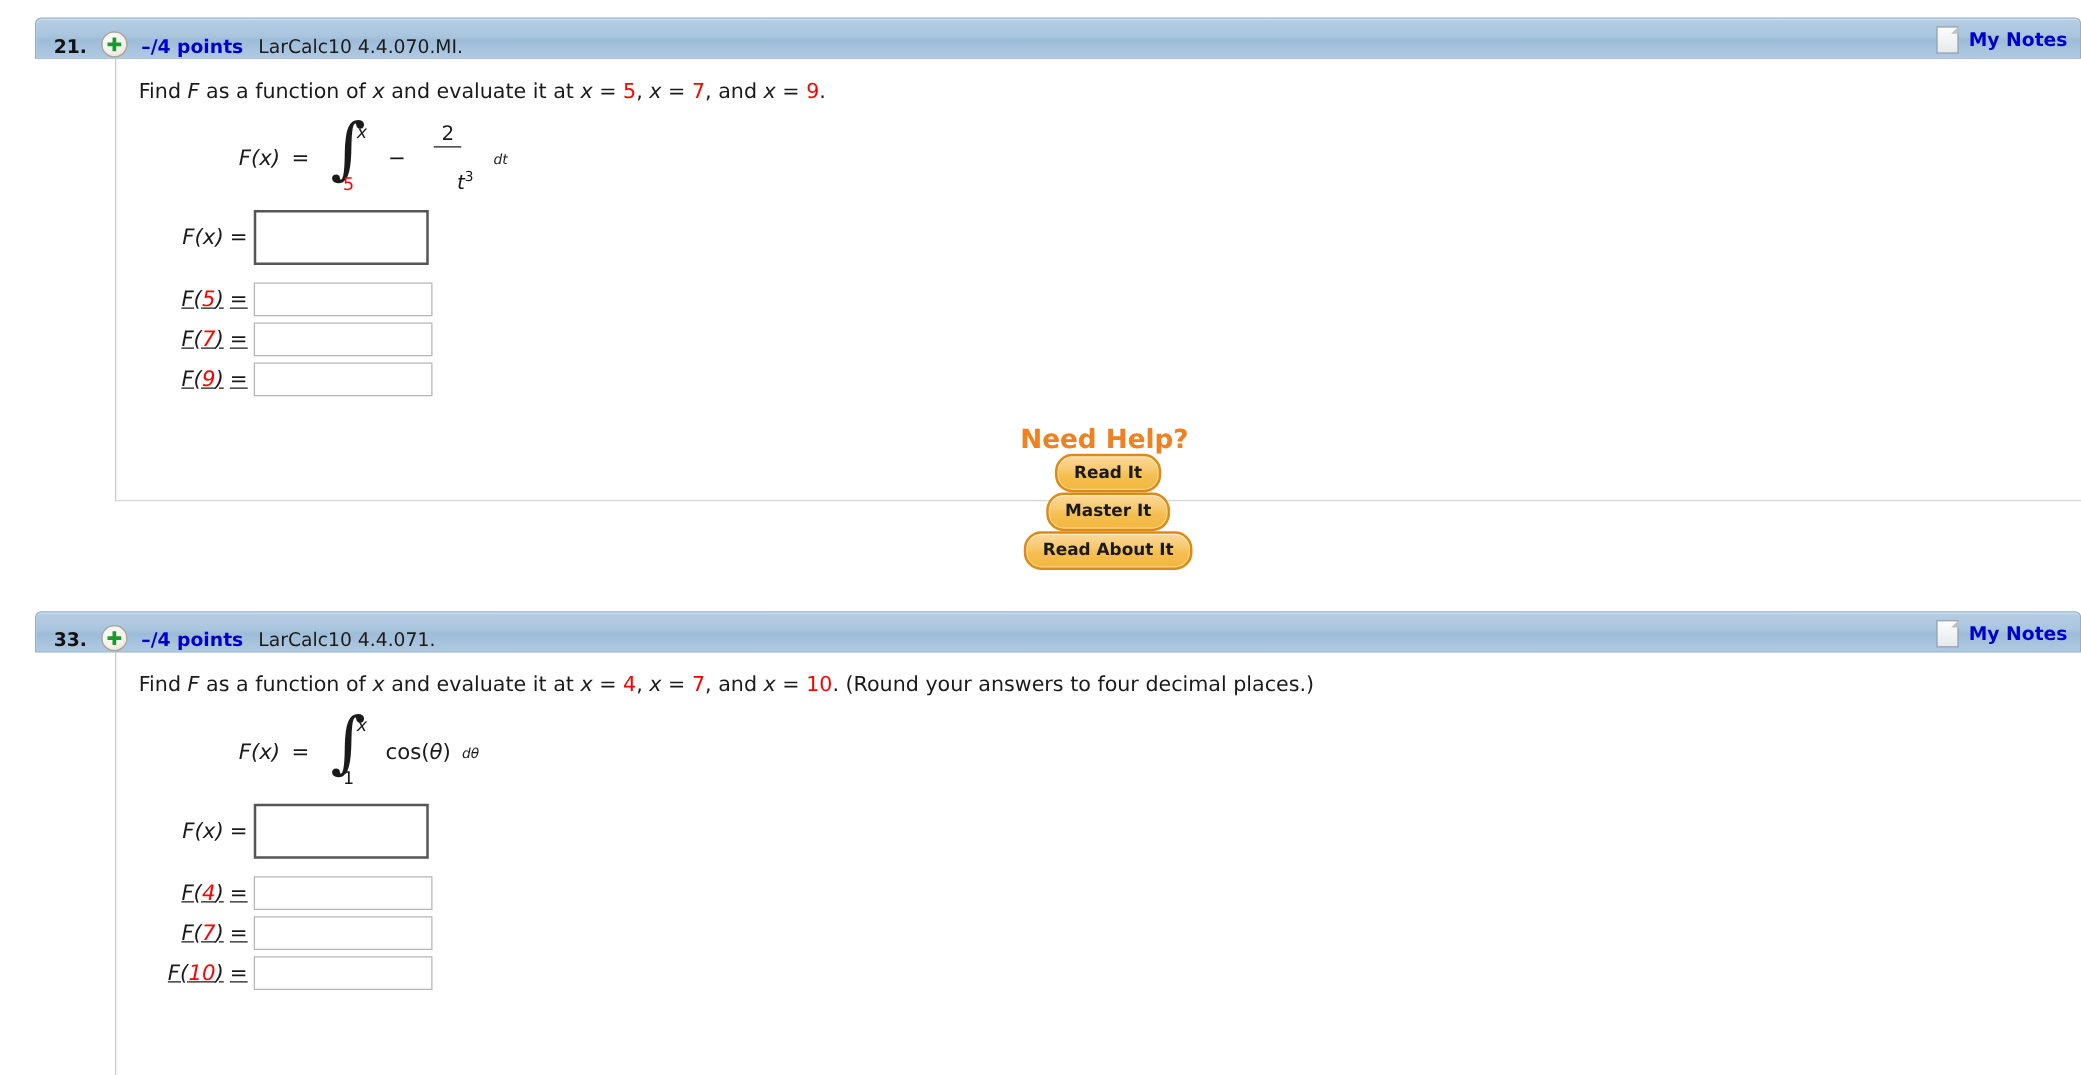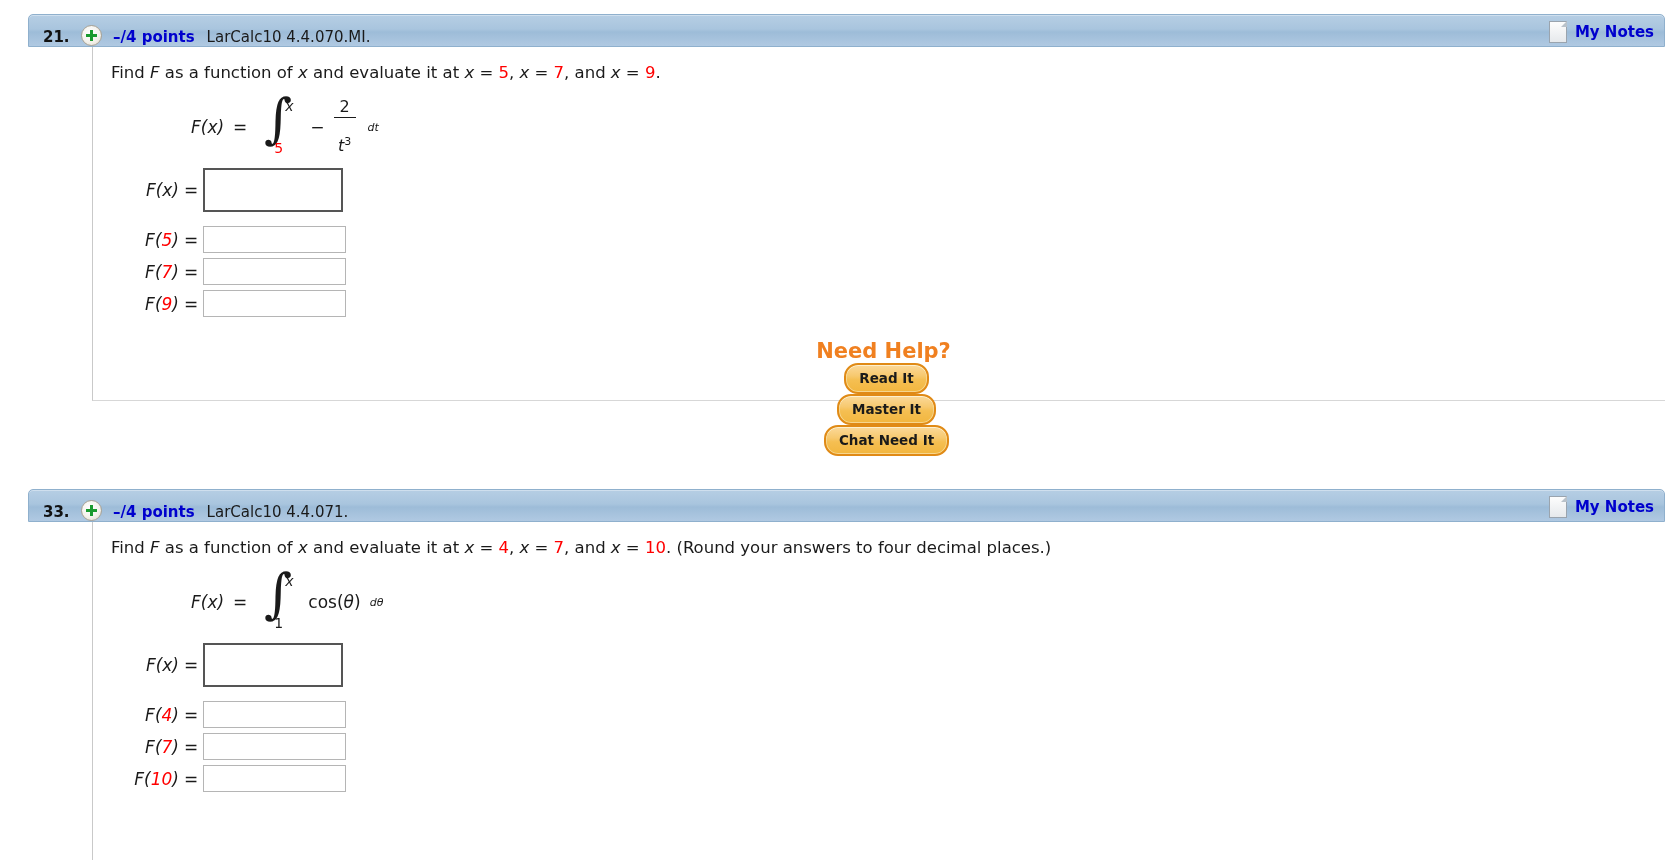--- a/index.html
+++ b/index.html
@@ -187,21 +187,21 @@
   .frac {
     display: inline-flex;
     flex-direction: column;
     align-items: center;
     vertical-align: middle;
     margin: 0 3px;
     line-height: 1.05;
   }
   .frac .num { font-size: 16px; padding: 0 4px 1px; }
   .frac .bar { width: 22px; height: 1.6px; background: #1a1a1a; }
-  .frac .den { font-size: 16px; padding: 18px 4px 0; font-style: italic; }
+  .frac .den { font-size: 16px; padding: 18px 4px 0; font-style: italic; margin-left: 28px; }
   .den sup { font-size: 11px; font-style: normal; }
 
   .dt { font-style: italic; margin-left: 9px; font-size: 11px; }
   .cosexp { font-size: 17px; margin-left: 6px; }
   .cosexp .fn { font-style: normal; }
   .cosexp .arg { font-style: italic; }
 
   
   .answers { margin-left: 6px; }
   .ans-row {
@@ -229,21 +229,21 @@
     width: 140px;
     height: 44px;
     border: 2px solid #555555;
   }
   .field-small {
     width: 143px;
     height: 27px;
     border: 1px solid #b5b5b5;
   }
   .row-main { margin-bottom: 14px; }
-  .row-small { margin-bottom: 5px; }
+  .row-small { margin-bottom: 5px; text-decoration: underline; }
 
   
   .need-help {
     display: flex;
     align-items: center;
     margin: 22px 0 0 8px;
     flex-direction: column;
   }
   .need-help-label {
     color: #f08020;
@@ -329,21 +329,21 @@
           <span class="ans-label"><span>F(</span><span class="red">9</span><span>)</span></span>
           <span class="ans-eq">=</span>
           <input class="field field-small" type="text" value="" style="">
         </div>
       </div>
 
       <div class="need-help">
         <span class="need-help-label">Need Help?</span>
         <button class="help-btn">Read It</button>
         <button class="help-btn">Master It</button>
-        <button class="help-btn">Chat Need It</button>
+        <button class="help-btn">Read About It</button>
       </div>
 
     </div>
   </div>
 
   <div class="question q22">
 
     <div class="q-header">
       <span class="q-num">33.</span>
       <span class="plus-icon"></span>

